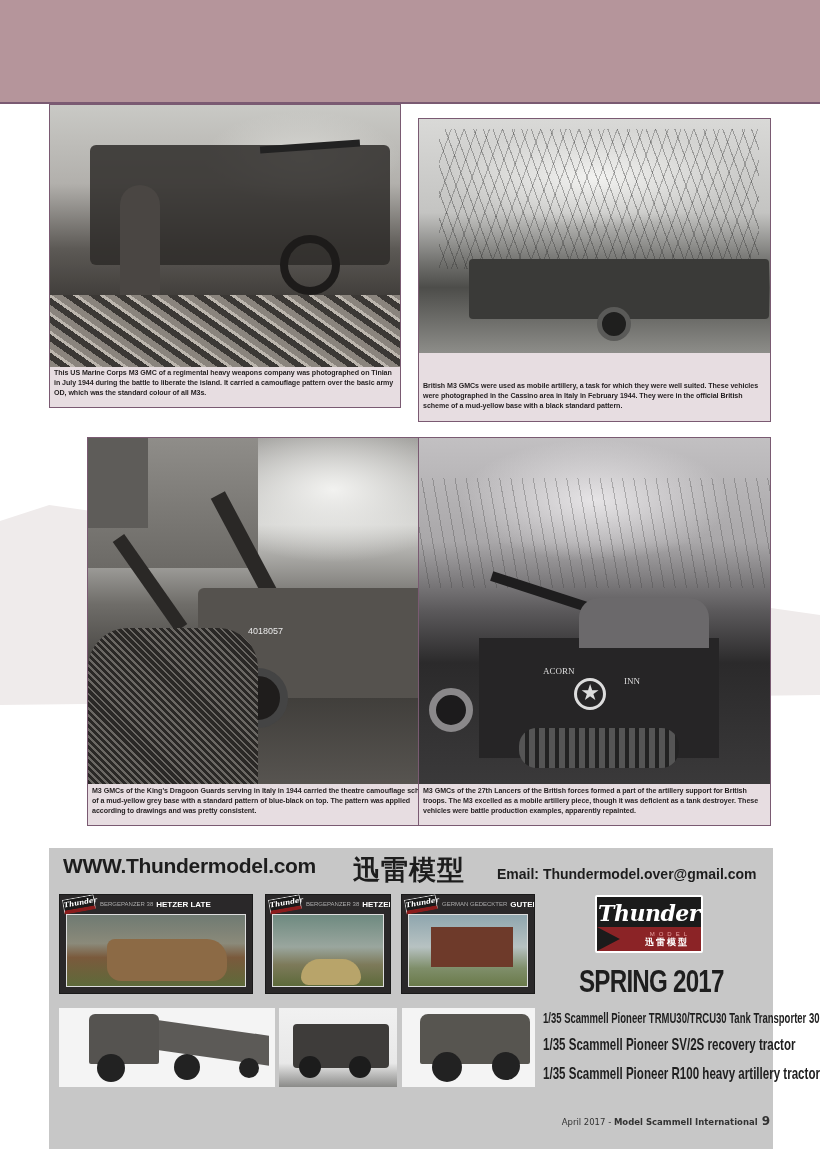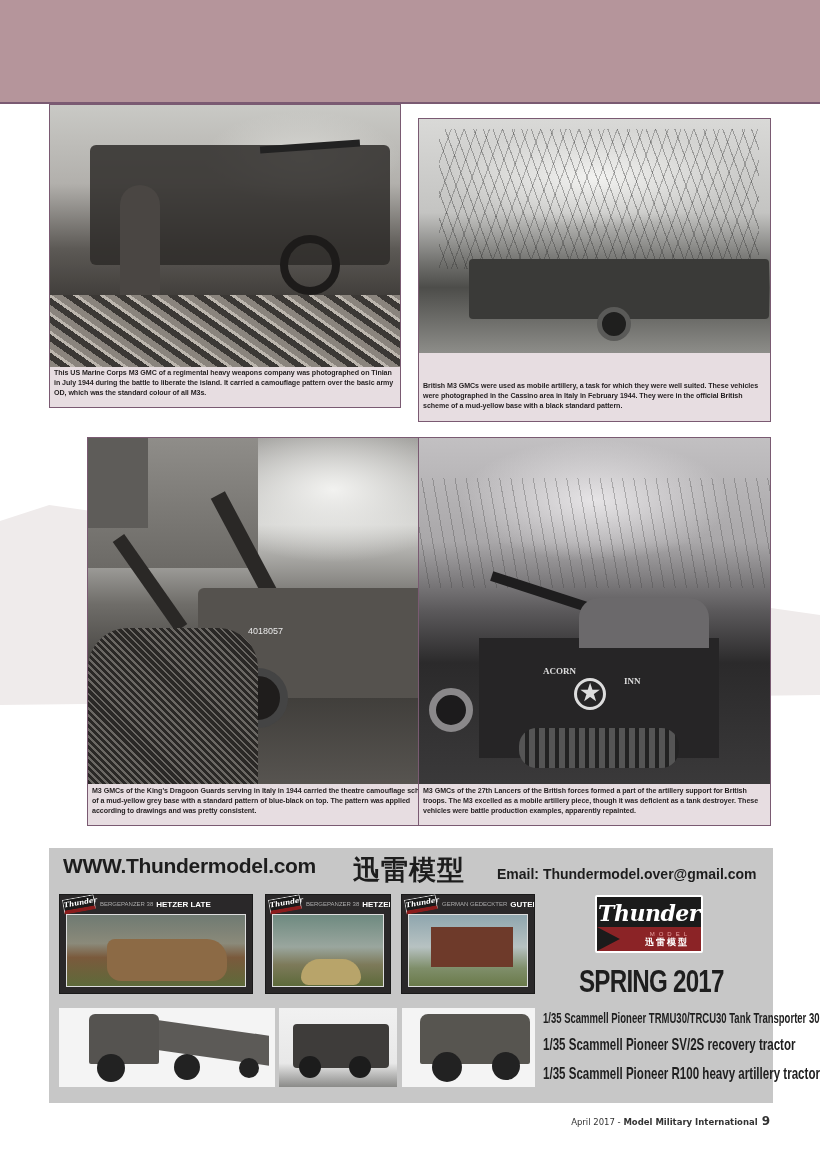--- a/index.html
+++ b/index.html
@@ -49,21 +49,21 @@
       linear-gradient(180deg, #d9d9d7 0%, #c4c4c2 40%, #6f6f6c 62%, #4d4d4a 72%, #8d8d89 100%); }
   .p3 { background:
       radial-gradient(ellipse 55% 30% at 70% 15%, #f2f2f0 0%, transparent 70%),
       linear-gradient(180deg, #9d9c99 0%, #d0d0cd 25%, #6f6d69 48%, #3c3a37 70%, #575450 100%); }
   .p4 { background:
       radial-gradient(ellipse 55% 25% at 50% 18%, #e6e4e6 0%, transparent 70%),
       linear-gradient(180deg, #c2c0c2 0%, #a9a7a9 30%, #5b595b 50%, #2b2a2b 65%, #3a393a 100%); }
   .shape { position: absolute; }
   
   .ad {
-    position: absolute; left: 49px; top: 848px; width: 724px; height: 255px;
+    position: absolute; left: 49px; top: 848px; width: 724px; height: 301px;
     background: #c7c7c7;
   }
   .ad-url {
     position: absolute; left: 14px; top: 6px;
     font-family: "Liberation Sans", sans-serif; font-weight: bold;
     font-size: 21px; color: #1d1d1d; letter-spacing: -0.3px;
   }
   .ad-cn {
     position: absolute; left: 304px; top: 4px;
     font-family: "DejaVu Sans", sans-serif; font-weight: bold;
@@ -181,21 +181,21 @@
     <div class="shape" style="left:55px; top:90px; width:14px; height:110px; background:#2a2826; transform:rotate(-35deg);"></div>
     <div class="shape" style="left:110px; top:150px; width:240px; height:110px; background:#55524e; border-radius:6px;"></div>
     <div class="shape" style="left:160px; top:188px; font-size:9px; color:#e8e8e8; font-family:'Liberation Sans',sans-serif;">4018057</div>
     <div class="shape" style="left:140px; top:230px; width:60px; height:60px; border-radius:50%; background:#1f1d1c; border:8px solid #444;"></div>
     <div class="shape" style="left:0; top:190px; width:170px; height:156px; background:repeating-linear-gradient(45deg,#2a2826 0 3px,#6b6864 3px 5px), #333; border-radius:40px 40px 0 0;"></div>
   </div>
   <div class="caption" style="height:42px;">M3 GMCs of the King's Dragoon Guards serving in Italy in 1944 carried the theatre camouflage scheme of a mud-yellow grey base with a standard pattern of blue-black on top. The pattern was applied according to drawings and was pretty consistent.</div>
 </div>
 
 <div class="photo-card" style="left:418px; top:437px; width:353px; height:389px;">
-  <div class="photo p4" style="height:346px;font-weight:bold;" title="M3 GMC of the 27th Lancers with crew, star insignia and 'Acorn Inn' name">
+  <div class="photo p4" style="height:346px;" title="M3 GMC of the 27th Lancers with crew, star insignia and 'Acorn Inn' name">
     <div class="shape" style="left:0; top:40px; width:353px; height:110px; background:repeating-linear-gradient(80deg, transparent 0 10px, rgba(60,60,60,0.3) 10px 11px);"></div>
     <div class="shape" style="left:70px; top:150px; width:110px; height:10px; background:#1e1d1e; transform:rotate(18deg);"></div>
     <div class="shape" style="left:60px; top:200px; width:240px; height:120px; background:#262526;"></div>
     <div class="shape" style="left:124px; top:228px; font-size:9px; color:#ddd; font-family:'Liberation Serif',serif;">ACORN</div>
     <div class="shape" style="left:155px; top:240px; width:32px; height:32px; border-radius:50%; border:3px solid #ddd; color:#ddd; font-size:22px; line-height:24px; text-align:center;">★</div>
     <div class="shape" style="left:205px; top:238px; font-size:9px; color:#ddd; font-family:'Liberation Serif',serif;">INN</div>
     <div class="shape" style="left:160px; top:160px; width:130px; height:50px; background:#6b696b; border-radius:20px 20px 0 0;"></div>
     <div class="shape" style="left:10px; top:250px; width:44px; height:44px; border-radius:50%; background:#1c1b1c; border:7px solid #8a888a;"></div>
     <div class="shape" style="left:100px; top:290px; width:160px; height:40px; background:repeating-linear-gradient(90deg,#555 0 6px,#222 6px 10px); border-radius:18px;"></div>
   </div>
@@ -263,14 +263,14 @@
     <div class="shape" style="left:70px; top:48px; width:22px; height:22px; border-radius:50%; background:#1c1c1c;"></div>
   </div>
   <div class="veh-photo" style="left:353px; width:133px;" title="Scammell Pioneer R100 artillery tractor">
     <div class="shape" style="left:18px; top:6px; width:110px; height:50px; background:#575550; border-radius:8px 8px 2px 2px;"></div>
     <div class="shape" style="left:30px; top:44px; width:30px; height:30px; border-radius:50%; background:#222;"></div>
     <div class="shape" style="left:90px; top:44px; width:28px; height:28px; border-radius:50%; background:#222;"></div>
   </div>
 </div>
 
 <div class="folio">
-  <span>April 2017 - </span><b>Model Military International</b><span class="page-num">9</span>
+  <span>April 2017 - </span><b>Model Scammell International</b><span class="page-num">9</span>
 </div>
 
 </body></html>

